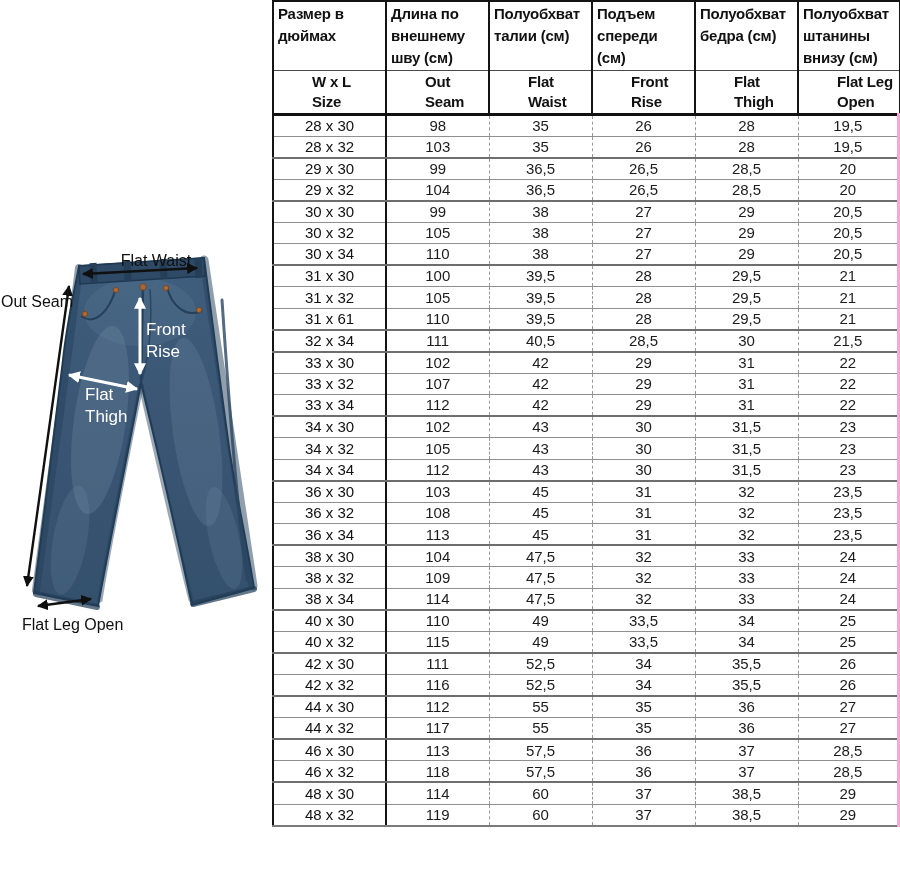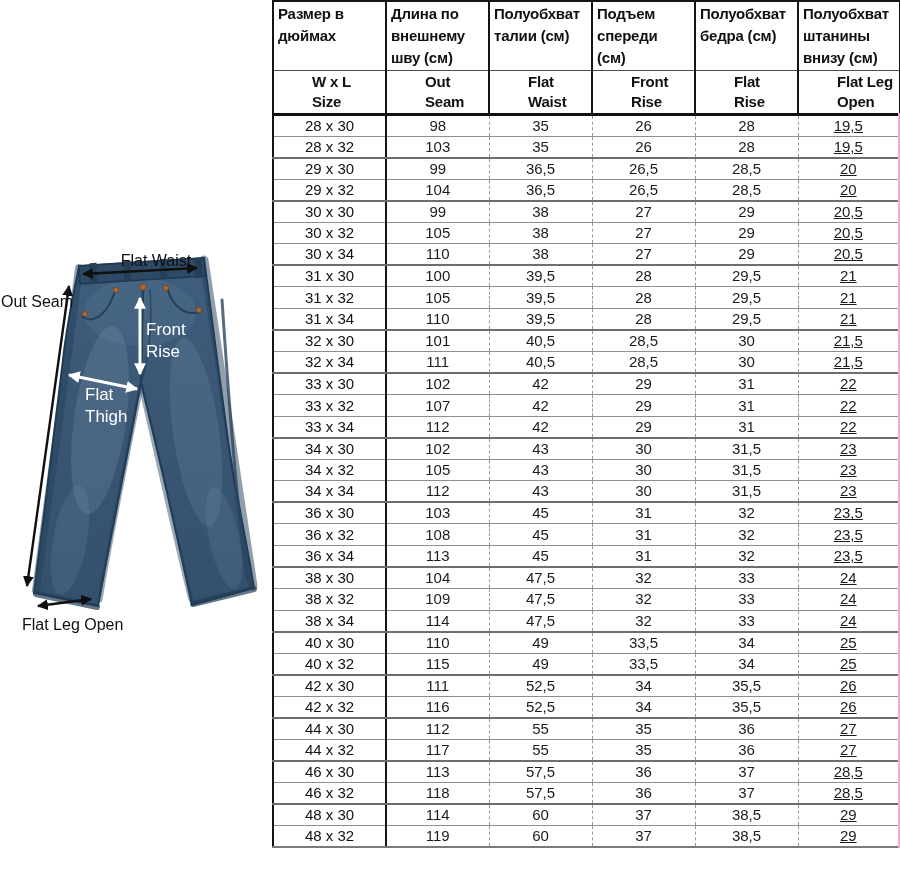--- a/index.html
+++ b/index.html
@@ -24,21 +24,21 @@
     border-left:2px solid #141414; border-right:2px solid #141414;
     background:#fff; color:#111;
   }
   tr.hdr-ru th { height:67px; border-top:2px solid #141414; border-bottom:1px solid #4a4a4a; }
   tr.hdr-en th { height:21px; line-height:20px; border-bottom:3px solid #111;padding-left:38px; }
   tbody td {
     font-size:15px; text-align:center; height:21.55px; padding:0; line-height:1.05;
     border-right:1px dashed #999; border-bottom:1px solid #8f8f8f; color:#1c1c1c;
   }
   tbody td:first-child { font-weight:normal; border-left:2px solid #141414; border-right:2px solid #141414; color:#111; }
-  tbody td:last-child { border-right:4px solid #f9a8d4;text-decoration:underline; }
+  tbody td:last-child { border-right:6px solid #f9a8d4; }
   tbody tr.group-end td { border-bottom:2px solid #6e6e6e; }
   tbody tr:last-child td { border-bottom:2px solid #7a7a7a; }
 </style>
 </head>
 <body>
 
 <div class="page">
 
   <div class="diagram">
     <svg viewBox="0 0 272 888">
@@ -141,21 +141,21 @@
             <th>Полуобхват талии (см)</th>
             <th>Подъем спереди (см)</th>
             <th>Полуобхват бедра (см)</th>
             <th>Полуобхват штанины внизу (см)</th>
           </tr>
         <tr class="hdr-en">
             <th>W x L Size</th>
             <th>Out Seam</th>
             <th>Flat Waist</th>
             <th>Front Rise</th>
-            <th>Flat Rise</th>
+            <th>Flat Thigh</th>
             <th>Flat Leg Open</th>
           </tr>
       </thead>
       <tbody>
           <tr>
             <td>28 x 30</td>
             <td>98</td>
             <td>35</td>
             <td>26</td>
             <td>28</td>
@@ -219,34 +219,26 @@
           </tr>
           <tr>
             <td>31 x 32</td>
             <td>105</td>
             <td>39,5</td>
             <td>28</td>
             <td>29,5</td>
             <td>21</td>
           </tr>
           <tr class="group-end">
-            <td>31 x 34</td>
+            <td>31 x 61</td>
             <td>110</td>
             <td>39,5</td>
             <td>28</td>
             <td>29,5</td>
             <td>21</td>
-          </tr>
-          <tr>
-            <td>32 x 30</td>
-            <td>101</td>
-            <td>40,5</td>
-            <td>28,5</td>
-            <td>30</td>
-            <td>21,5</td>
           </tr>
           <tr class="group-end">
             <td>32 x 34</td>
             <td>111</td>
             <td>40,5</td>
             <td>28,5</td>
             <td>30</td>
             <td>21,5</td>
           </tr>
           <tr>

